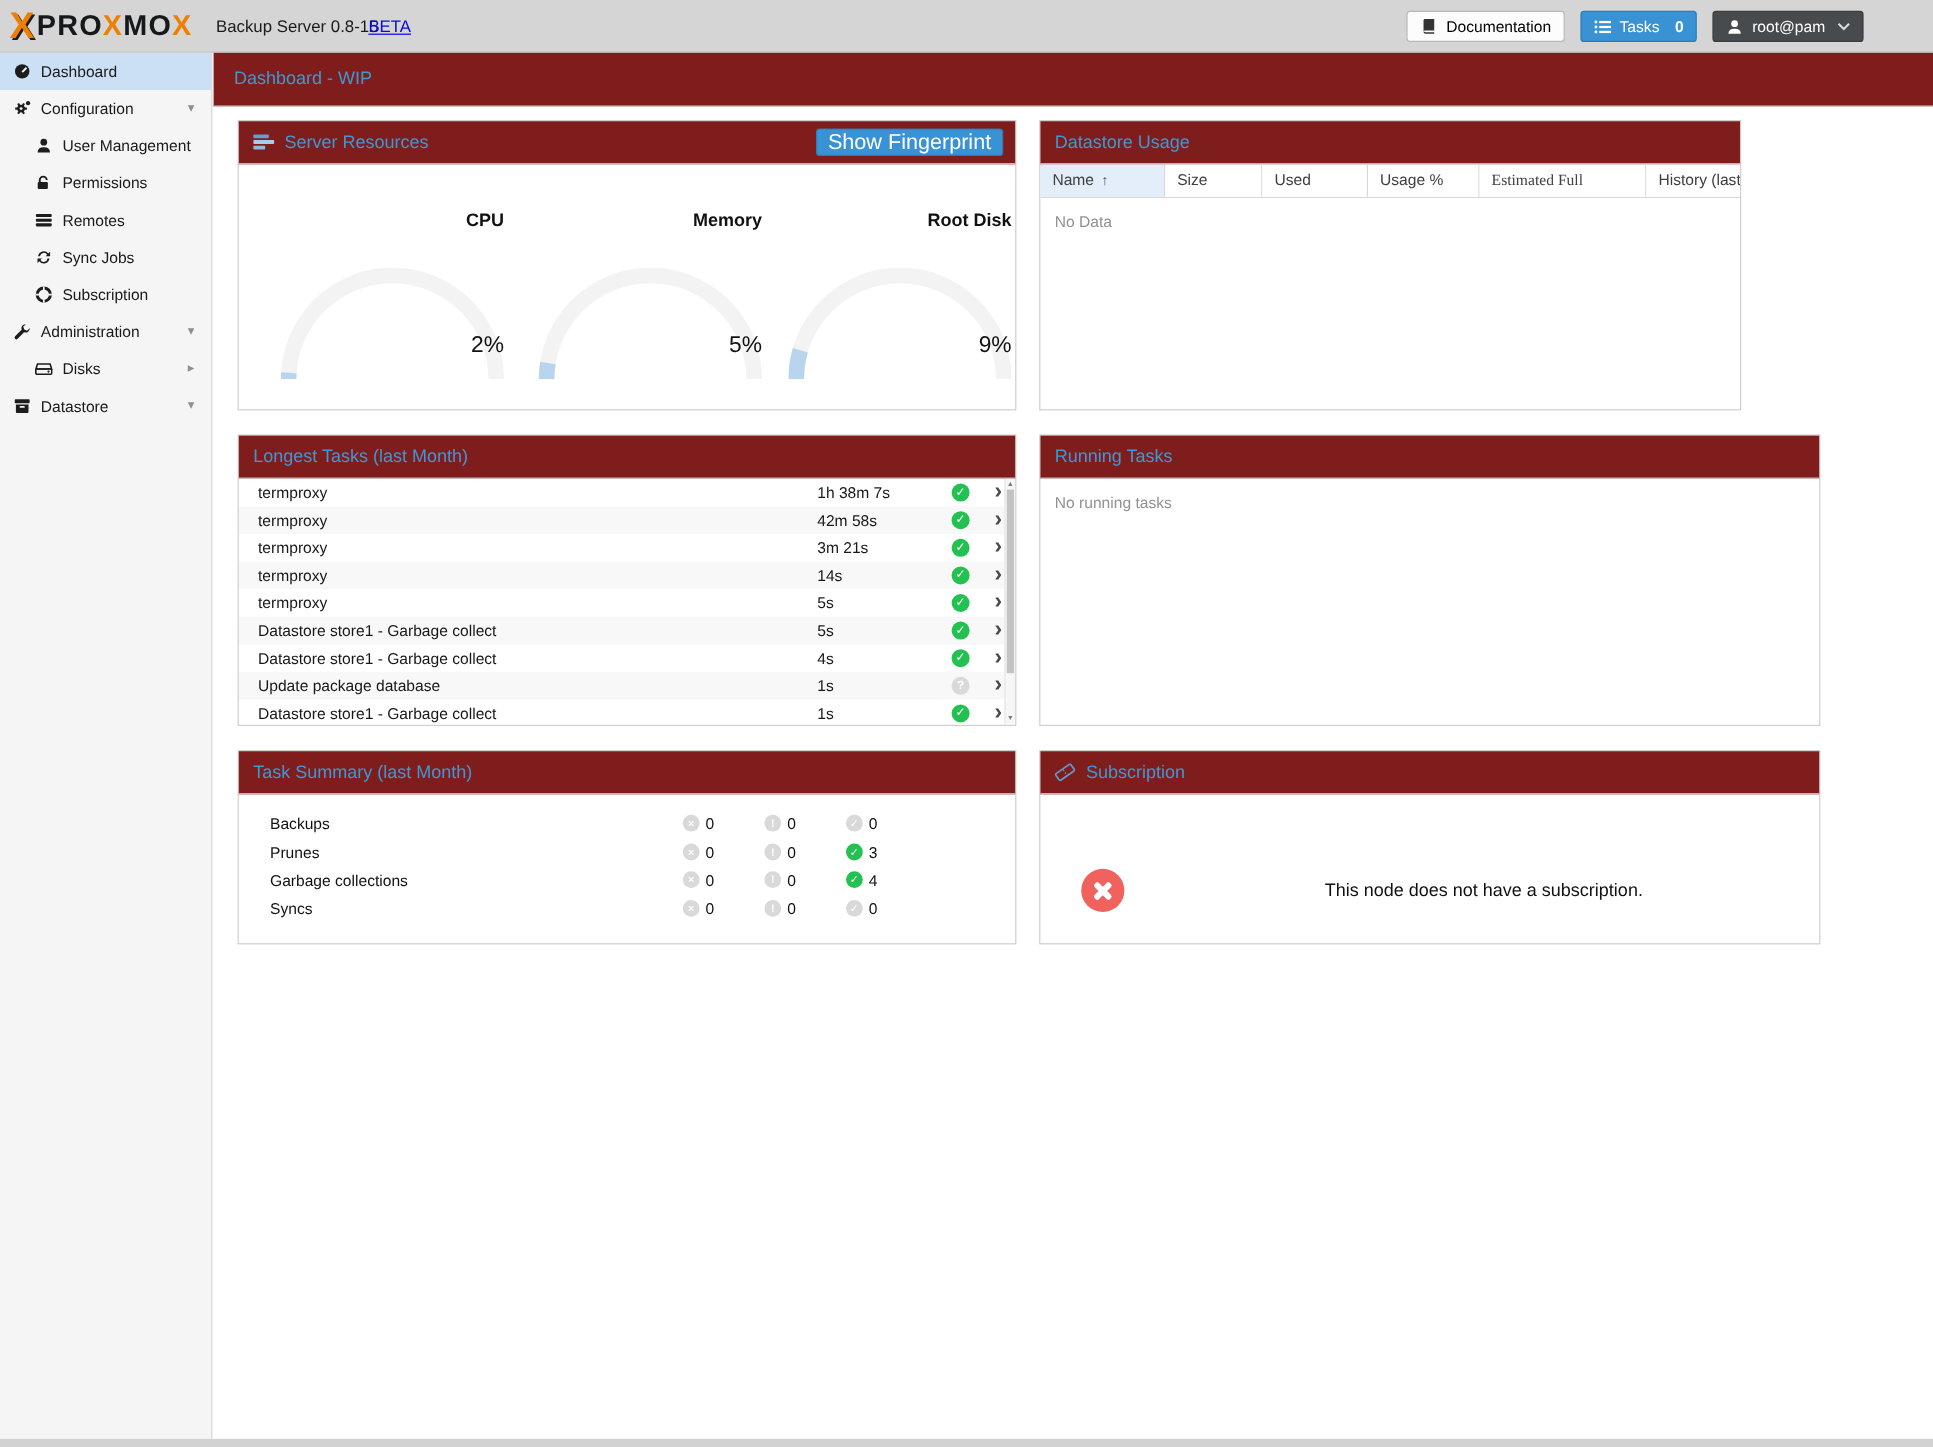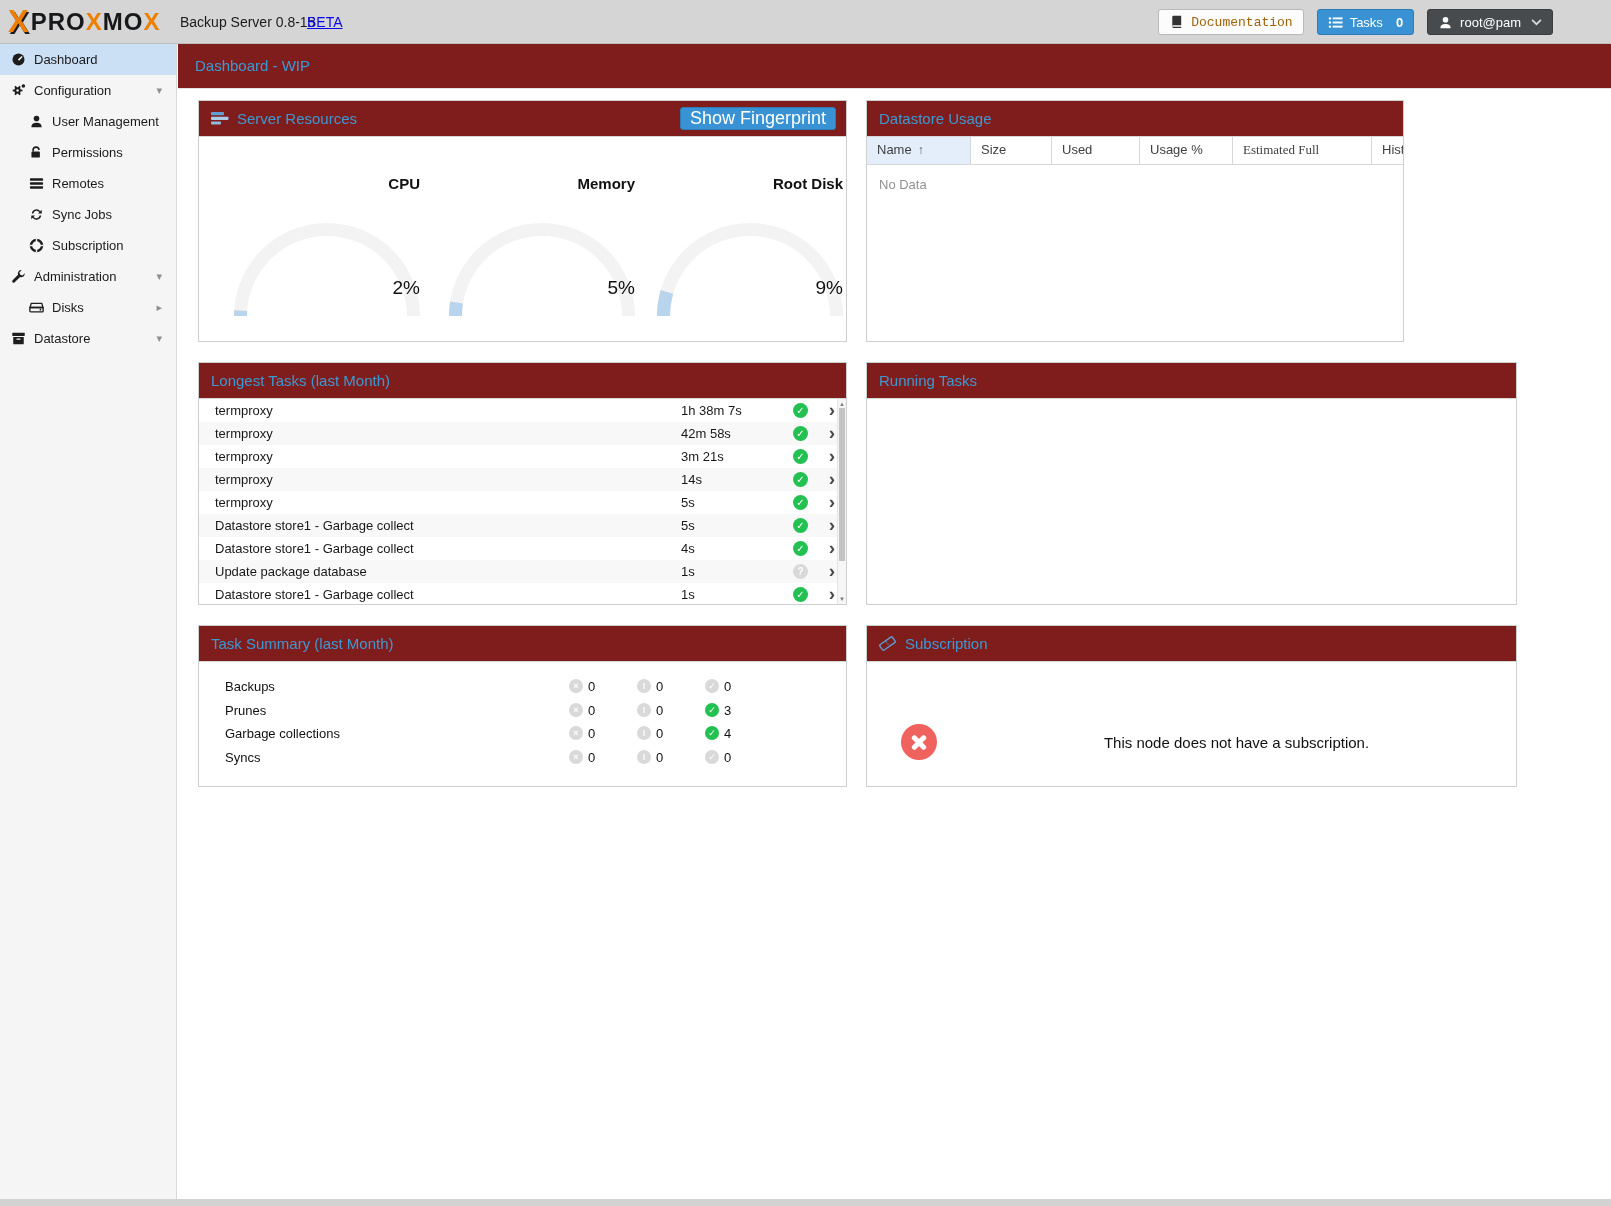--- a/index.html
+++ b/index.html
@@ -14,21 +14,21 @@
               text-shadow:1.5px 1.5px 0 #1d1d1d;margin-right:2px;}
   .brand-word{font-size:24px;font-weight:800;letter-spacing:1px;color:#17181a;line-height:36px;}
   .brand-word .ox{color:#ee7f00;}
   .product{position:absolute;left:180px;top:0;line-height:44px;font-size:14px;color:#1b1b1b;}
   .beta{position:absolute;left:307px;top:0;line-height:44px;font-size:14px;color:#0606e9;
         text-decoration:underline;cursor:pointer;}
   .topbar-right{position:absolute;right:58px;top:9px;display:flex;gap:13px;}
   .btn{display:flex;align-items:center;gap:7px;height:26px;padding:0 10px;border-radius:3px;
        font-size:13px;border:1px solid transparent;box-sizing:border-box;cursor:pointer;
        font-family:inherit;}
-  .btn-light{background:#fcfcfc;border-color:#b9b9b9;color:#a16207;font-family:Liberation Mono, monospace;}
+  .btn-light{background:#fcfcfc;border-color:#b9b9b9;color:#000000;}
   .btn-blue{background:#3892d4;border-color:#2e7cb5;color:#fff;}
   .btn-blue .count{font-weight:bold;margin-left:6px;}
   .btn-dark{background:#484b4e;border-color:#3a3d3f;color:#fff;}
   .ic{display:inline-flex;width:15px;height:15px;align-items:center;justify-content:center;}
   .ic svg{width:15px;height:15px;}
   .chev{display:inline-flex;width:11px;height:8px;margin-left:3px;}
 
   
   .sidebar{position:absolute;left:0;top:44px;width:177px;height:1155px;background:#f5f5f5;
            border-right:1px solid #d9d9d9;box-sizing:border-box;}
@@ -43,21 +43,21 @@
 
   
   .content{position:absolute;left:178px;top:44px;width:1433px;height:1155px;background:#fff;}
   .titlebar{position:absolute;left:178px;top:44px;width:1433px;height:45px;background:#7f1d1d;
             border-bottom:1px solid #e3e3e3;box-sizing:border-box;}
   .titlebar span{display:block;margin:13px 0 0 17px;font-size:15px;color:#3c99d3;}
 
   
   .panel{position:absolute;background:#fff;border:1px solid #cfcfcf;box-sizing:border-box;}
   #panel-server{left:198px;top:100px;width:649px;height:242px;}
-  #panel-datastore{left:866px;top:100px;width:538px;height:242px;}
+  #panel-datastore{left:866px;top:100px;width:585px;height:242px;}
   #panel-longest{left:198px;top:362px;width:649px;height:243px;}
   #panel-running{left:866px;top:362px;width:651px;height:243px;}
   #panel-summary{left:198px;top:625px;width:649px;height:162px;}
   #panel-subscription{left:866px;top:625px;width:651px;height:162px;}
   .panel-header{position:relative;height:36px;background:#7f1d1d;border-bottom:1px solid #d6d6d6;
                 box-sizing:border-box;display:flex;align-items:center;padding:0 12px;}
   .panel-title{font-size:15px;color:#3c99d3;}
   .panel-hicon{display:inline-flex;width:18px;height:15px;margin-right:8px;}
   .panel-body{position:relative;overflow:hidden;height:calc(100% - 36px);}
   .btn-fp{position:absolute;right:10px;top:6px;height:23px;padding:0 9px;background:#3892d4;
@@ -413,20 +413,23 @@
         <div class="thumb"></div>
         <div class="arr dn">▼</div>
       </div>
     </div>
   </section>
 
   <section class="panel" id="panel-running">
     <div class="panel-header">
       <span class="panel-title">Running Tasks</span>
     </div>
+    <div class="panel-body">
+      <div class="empty-text">No running tasks</div>
+    </div>
   </section>
 
   <section class="panel" id="panel-summary">
     <div class="panel-header">
       <span class="panel-title">Task Summary (last Month)</span>
     </div>
     <div class="panel-body">
       <div class="sum-rows" id="sum-rows">
           <div class="sum-row">
             <span class="sum-label">Backups</span>

